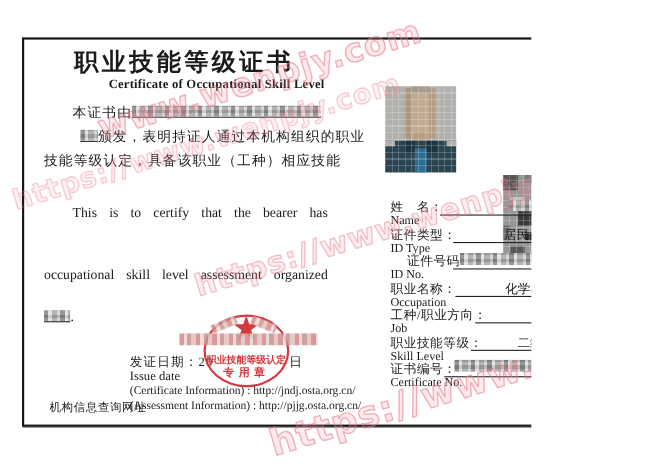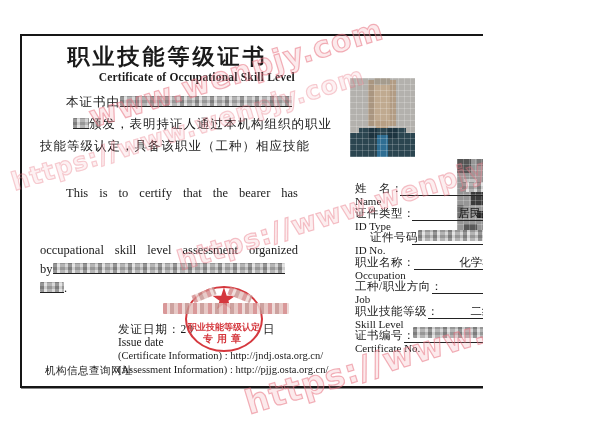--- a/index.html
+++ b/index.html
@@ -59,23 +59,20 @@
   <div class="abs zline" style="left:40px;top:95px;width:258px;">
     <span style="display:inline-block;width:26px;"></span><span>本证书由</span><span class="uwrap"><span class="px" style="width:172px;height:10px;"></span></span>
   </div>
   <div class="abs zline just" style="left:40px;top:117px;width:258px;margin-left:33px;">
     <span class="uwrap"><span class="px" style="width:16px;height:10px;"></span></span><span>颁发，表明持证人通过本机构组织的职业</span>
   </div>
   <div class="abs zline just" style="left:40px;top:139px;width:258px;">技能等级认定，具备该职业（工种）相应技能</div>
 
   <div class="abs eline" style="left:40px;top:186px;text-indent:26px;">This is to certify that the bearer has</div>
   <div class="abs eline" style="left:40px;top:243px;">occupational skill level assessment organized</div>
-  <div class="abs" style="left:40px;top:262px;font-size:12.5px;">
-    <span>by</span><span class="uwrap"><span class="px" style="width:232px;height:10px;"></span></span>
-  </div>
   <div class="abs" style="left:40px;top:281px;font-size:12.5px;">
     <span class="uwrap"><span class="px" style="width:24px;height:10px;"></span></span><span>.</span>
   </div>
 
   <div class="abs" style="left:118px;top:322px;font-size:11.5px;z-index:2;letter-spacing:1px;">发证日期：20</div>
   <div class="abs" style="left:263px;top:322px;font-size:11.5px;z-index:2;">日</div>
   <div class="abs" style="left:118px;top:336px;font-size:11.5px;">Issue date</div>
 
   <div class="abs" style="left:118px;top:350px;font-size:10.5px;">(Certificate Information) : http://jndj.osta.org.cn/</div>
   <div class="abs" style="left:45px;top:364px;font-size:10.5px;letter-spacing:.5px;">机构信息查询网址</div>

